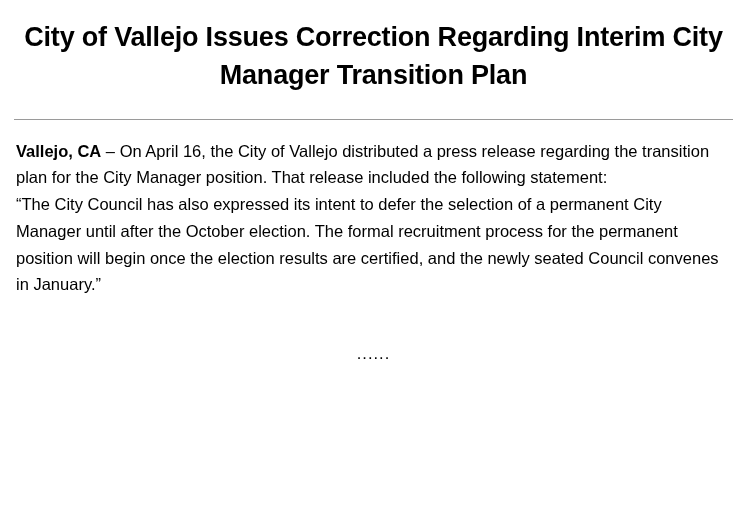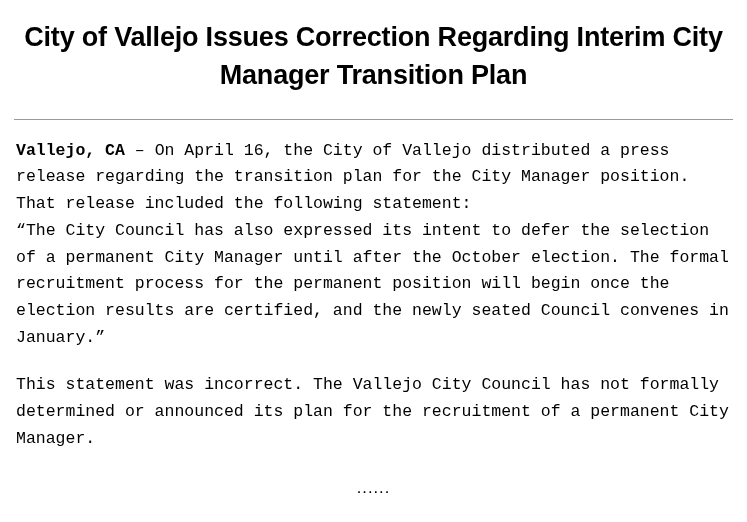--- a/index.html
+++ b/index.html
@@ -34,21 +34,20 @@
     border: 0;
     border-top: 1px solid #9a9a9a;
     margin: 24px 0 0 0;
     width: 100%;
   }
   .body-copy {
     font-size: 16.5px;
     line-height: 1.62;
     margin-top: 18px;
     padding: 0 2px;
-    font-family: Liberation Mono, monospace;
   }
   .body-copy p {
     margin: 0;
   }
   .para-gap {
     height: 21px;
   }
   .lead-in {
     font-weight: bold;
   }
@@ -69,18 +68,17 @@
 
   <hr class="divider">
 
   <div class="body-copy">
     <p><span class="lead-in">Vallejo, CA</span><span> – On April 16, the City of Vallejo distributed a press release regarding the transition plan for the City Manager position. That release included the following statement:</span></p>
 
     <p>“The City Council has also expressed its intent to defer the selection of a permanent City Manager until after the October election. The formal recruitment process for the permanent position will begin once the election results are certified, and the newly seated Council convenes in January.”</p>
 
     <div class="para-gap"></div>
 
-    <p>This statement was incorrect. The Vallejo City Council has not formally determined or announced its plan for the recruitment of a permanent City Manager.</p>
   </div>
 
   <div class="dots">......</div>
 
 </div>
 
 </body></html>

